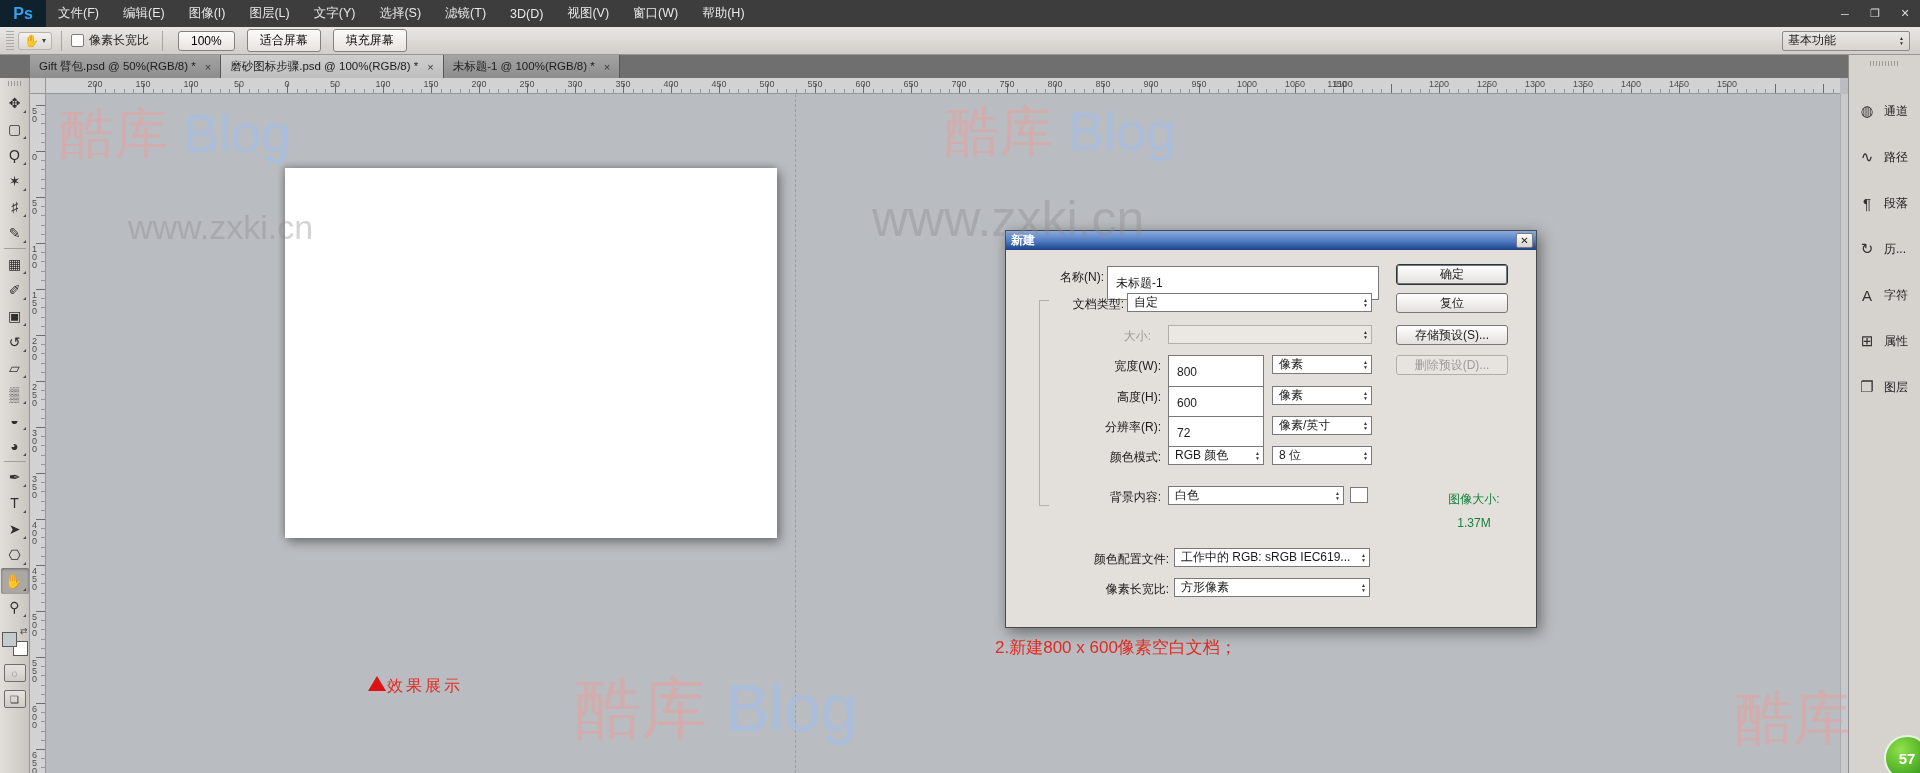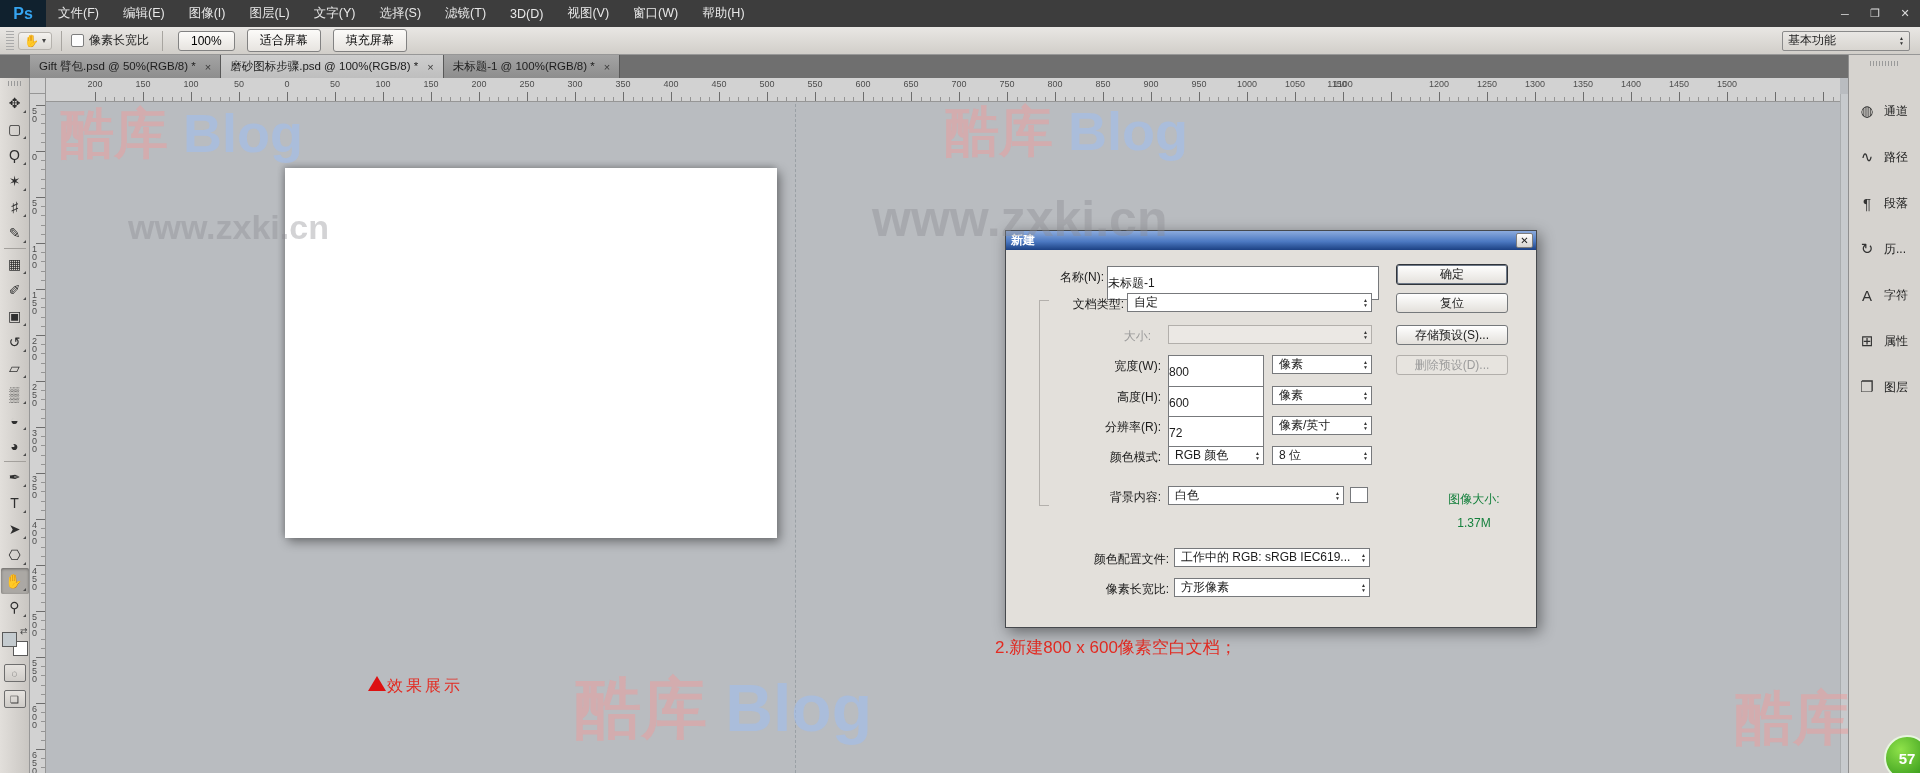--- a/index.html
+++ b/index.html
@@ -25,21 +25,21 @@
   .ws-select { margin-left:auto; margin-right:10px; width:128px; height:20px; border:1px solid #8a8a8a; border-radius:2px; background:linear-gradient(#e9e7e4,#d8d5d0); display:flex; align-items:center; justify-content:space-between; padding:0 5px; }
 
   
   .tabbar { position:absolute; top:55px; left:0; right:72px; height:23px; background:#6f6f6f; display:flex; align-items:flex-end; padding-left:30px; z-index:40; }
   .tab { height:23px; display:flex; align-items:center; padding:0 9px; font-size:11.5px; color:#1d1d1d; background:linear-gradient(#a4a4a4,#8d8d8d); border-right:1px solid #585858; white-space:nowrap; }
   .tab.active { background:linear-gradient(#cecece,#bebebe); }
   .tab-close { margin-left:9px; font-size:11px; color:#3a3a3a; }
 
   
   .ruler-corner { position:absolute; top:78px; left:30px; width:16px; height:16px; background:#d2d2d2; border-right:1px solid #969696; border-bottom:1px solid #969696; z-index:40; }
-  .hruler { position:absolute; top:78px; left:46px; width:1794px; height:24px; background:
+  .hruler { position:absolute; top:78px; left:46px; width:1794px; height:16px; background:
       repeating-linear-gradient(90deg,#6d6d6d 0 1px,transparent 1px 48px) 49px bottom / 100% 9px no-repeat,
       repeating-linear-gradient(90deg,#949494 0 1px,transparent 1px 9.6px) 49px bottom / 100% 4px no-repeat,
       #d2d2d2;
     border-bottom:1px solid #969696; z-index:40; }
   .hlabel { position:absolute; top:1px; transform:translateX(-50%); font-size:9px; color:#4d4d4d; }
   .vruler { position:absolute; top:94px; left:30px; width:16px; bottom:0; background:
       repeating-linear-gradient(180deg,#6d6d6d 0 1px,transparent 1px 46px) right 11px / 9px 100% no-repeat,
       repeating-linear-gradient(180deg,#949494 0 1px,transparent 1px 9.2px) right 11px / 4px 100% no-repeat,
       #d2d2d2;
     border-right:1px solid #969696; z-index:40; }
@@ -71,21 +71,21 @@
   .doc-canvas { position:absolute; left:285px; top:168px; width:492px; height:370px; background:#fff; box-shadow:3px 4px 10px rgba(0,0,0,.40), -2px -2px 6px rgba(0,0,0,.18); z-index:3; }
 
   
   .dialog { position:absolute; left:1005px; top:210px; width:532px; height:398px; background:#e3e0db; border:1px solid #46494d; box-shadow:3px 4px 14px rgba(0,0,0,.45); z-index:20; color:#1b1b1b;margin-top:20px; }
   .dlg-title { height:19px; background:linear-gradient(180deg,#8cabdd 0%,#4c79c2 55%,#1c4183 100%); display:flex; align-items:center; padding:0 3px 0 5px; }
   .dlg-title-text { color:#fff; font-weight:bold; font-size:12px; }
   .dlg-close { margin-left:auto; width:17px; height:15px; background:linear-gradient(#fefefe,#d8d5d0); border:1px solid #7d7d7d; border-radius:2px; display:flex; align-items:center; justify-content:center; font-size:10px; color:#222; }
   .dlg-body { position:relative; width:100%; height:379px; }
   .lbl { position:absolute; text-align:right; font-size:12px; color:#1b1b1b; }
   .lbl.gray { color:#9a9a9a; }
-  .inp { position:absolute; height:34px; background:#fff; border:1px solid #77797c; font-size:12px; padding:0 0; display:flex; align-items:center; }
+  .inp { position:absolute; height:34px; background:#fff; border:1px solid #77797c; font-size:12px; padding:0 8px; display:flex; align-items:center; }
   .dd { position:absolute; height:19px; background:#fff; border:1px solid #77797c; font-size:12px; padding:0 3px 0 6px; display:flex; align-items:center; justify-content:space-between; }
   .dd .dd-val { overflow:hidden; white-space:nowrap; }
   .dd.disabled { background:#ebe8e4; border-color:#b2afab; }
   .arr { display:flex; flex-direction:column; align-items:center; font-size:5px; line-height:5px; color:#333; margin-left:4px; flex:none; }
   .arr::before { content:"▲"; }
   .arr::after { content:"▼"; }
   .btn { position:absolute; height:20px; background:linear-gradient(#ffffff,#e3e0db); border:1px solid #75787b; border-radius:3px; display:flex; align-items:center; justify-content:center; font-size:12px; color:#1b1b1b; }
   .btn.default { border:1px solid #30343a; box-shadow:0 0 0 1px #6d7887 inset; }
   .btn.disabled { color:#9c9c9c; background:#e7e4df; border-color:#b2afab; }
   .groupbox { position:absolute; border:1px solid #aaa7a3; }
@@ -94,21 +94,21 @@
   .bg-swatch { position:absolute; width:18px; height:16px; background:#fff; border:1px solid #77797c; }
   .imgsize { position:absolute; font-size:12px; color:#15803d; text-align:center; }
 
   
   .step-note { position:absolute; left:995px; top:636px; font-size:17px; color:#e32b22; z-index:15; }
   .effect-note { position:absolute; left:368px; top:676px; display:flex; gap:1px; z-index:15; }
   .tri { width:0; height:0; border-left:9px solid transparent; border-right:9px solid transparent; border-bottom:15px solid #dd1111; }
   .effect-text { color:#e32b22; font-size:16px; letter-spacing:3px; }
 
   
-  .wm { position:absolute; z-index:30; pointer-events:none; font-weight:bold; white-space:nowrap;text-align:right; }
+  .wm { position:absolute; z-index:30; pointer-events:none; font-weight:normal; white-space:nowrap;text-align:right; }
   
   .badge { position:absolute; left:1884px; top:735px; width:46px; height:46px; border-radius:50%; background:radial-gradient(circle at 35% 30%, #8fe24a, #3fa11f 75%); border:2px solid #e8f5e0; color:#fff; font-weight:bold; font-size:15px; display:flex; align-items:center; justify-content:center; z-index:50; }
 </style>
 </head>
 <body>
 
 <div class="menubar">
   <div class="ps-logo">Ps</div>
   <div id="menu-items" style="display:flex;justify-content:space-between;">
       <div class="menu-item">文件(F)</div>

